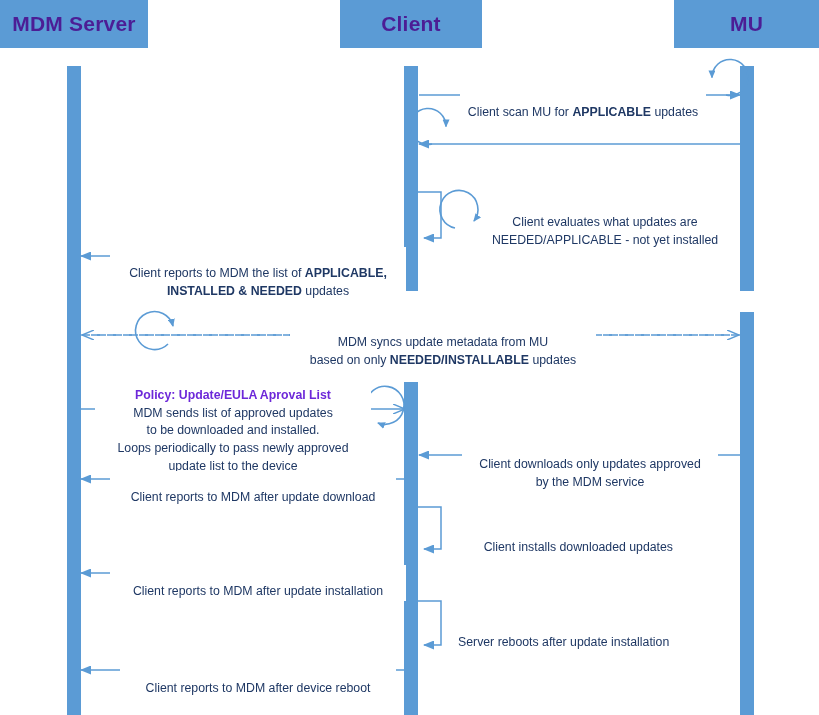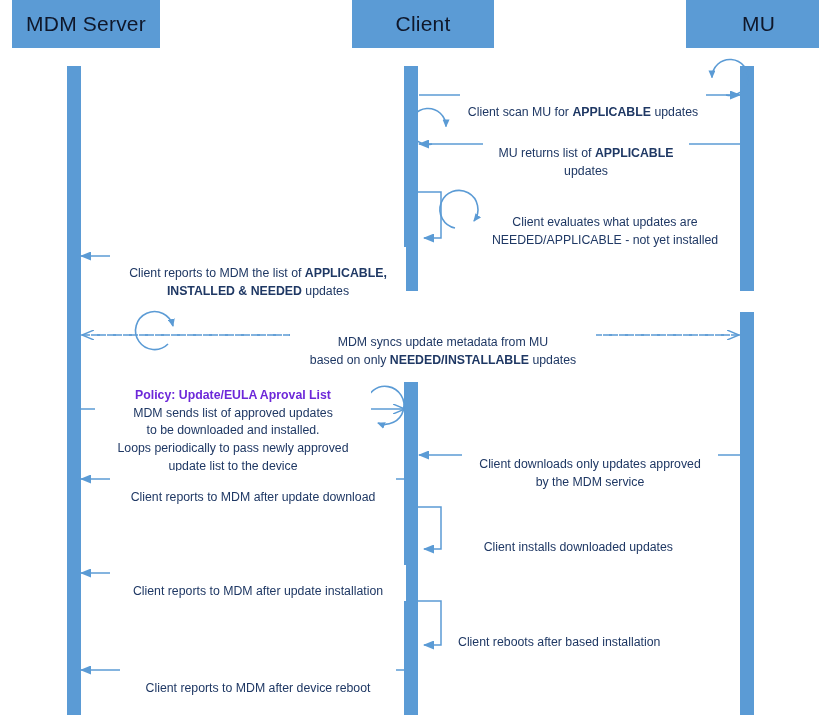--- a/index.html
+++ b/index.html
@@ -13,28 +13,27 @@
   #diagram {
     position: relative;
     width: 819px;
     height: 715px;
     background: #ffffff;
     overflow: hidden;
   }
   .actor-box {
     position: absolute;
     background: #5b9bd5;
-    color: #0f172a;
+    color: #4c1d95;
     font-size: 21px;
-    font-weight: normal;
+    font-weight: bold;
     display: flex;
     align-items: center;
     justify-content: center;
     letter-spacing: 0.2px;
-    margin-left: 12px;
   }
   .lifeline {
     position: absolute;
     background: #5b9bd5;
     width: 14px;
   }
   .msg-label {
     position: absolute;
     color: #1f3864;
     font-size: 12.3px;
@@ -160,24 +159,20 @@
 
     <g>
       <line x1="404" y1="670" x2="81" y2="670" stroke="#5b9bd5" stroke-width="1.5" marker-end="url(#arrL)"></line>
     </g>
   </svg>
 
   <div class="msg-label" style="left:460px; top:86px; width:240px;">
     <span>Client scan MU for </span><b>APPLICABLE</b><span> updates</span>
   </div>
 
-  <div class="msg-label" style="left:483px; top:127px; width:200px;">
-    <span>MU returns list of </span><b>APPLICABLE</b><span style="white-space:pre-line;">
-updates</span>
-  </div>
 
   <div class="msg-label" style="left:110px; top:247px; width:290px;">
     <span>Client reports to MDM the list of </span><b style="white-space:pre-line;">APPLICABLE,
 INSTALLED &amp; NEEDED</b><span> updates</span>
   </div>
 
   <div class="msg-label" style="left:482px; top:196px; width:240px;">
     <span style="white-space:pre-line;">Client evaluates what updates are
 NEEDED/APPLICABLE - not yet installed</span>
   </div>
@@ -205,20 +200,20 @@
 
   <div class="msg-label" style="left:450px; top:521px; width:220px; text-align:right;">
     <span>Client installs downloaded updates</span>
   </div>
 
   <div class="msg-label" style="left:110px; top:565px; width:290px;">
     <span>Client reports to MDM after update installation</span>
   </div>
 
   <div class="msg-label" style="left:455px; top:616px; width:230px; text-align:left;">
-    <span>Client reboots after based installation</span>
+    <span>Server reboots after update installation</span>
   </div>
 
   <div class="msg-label" style="left:120px; top:662px; width:270px;">
     <span>Client reports to MDM after device reboot</span>
   </div>
 
 </div>
 
 </body></html>

